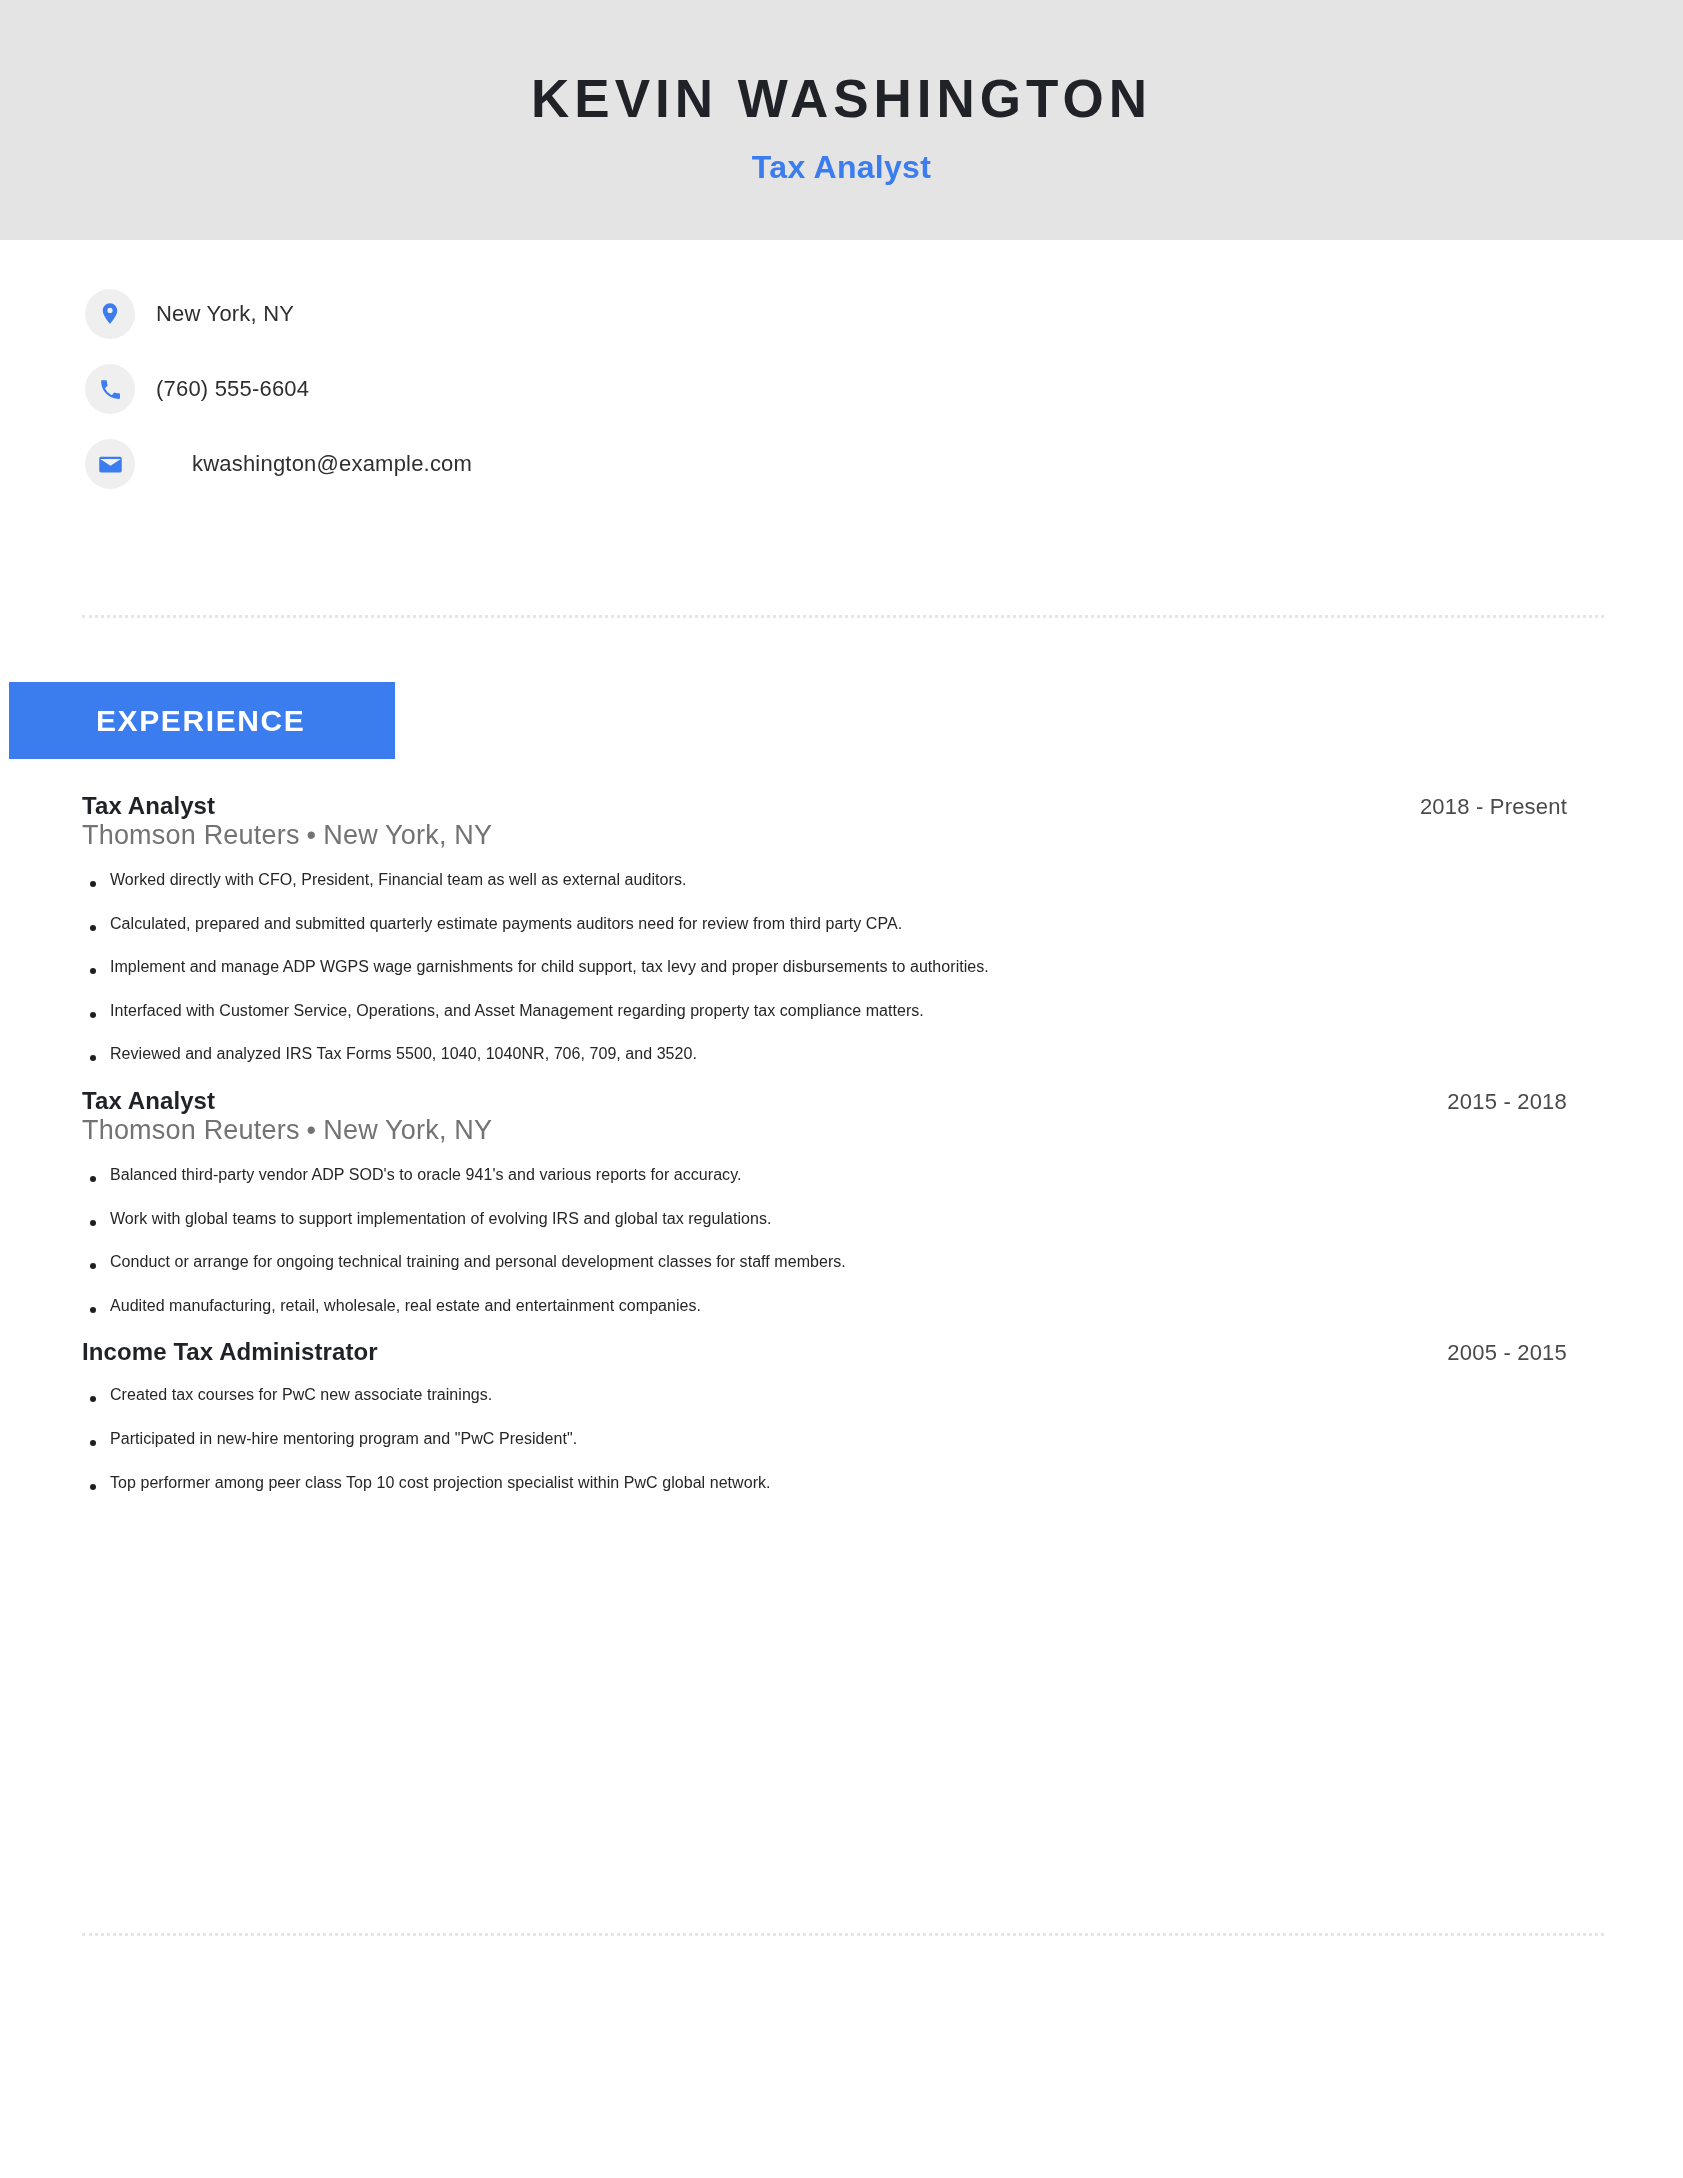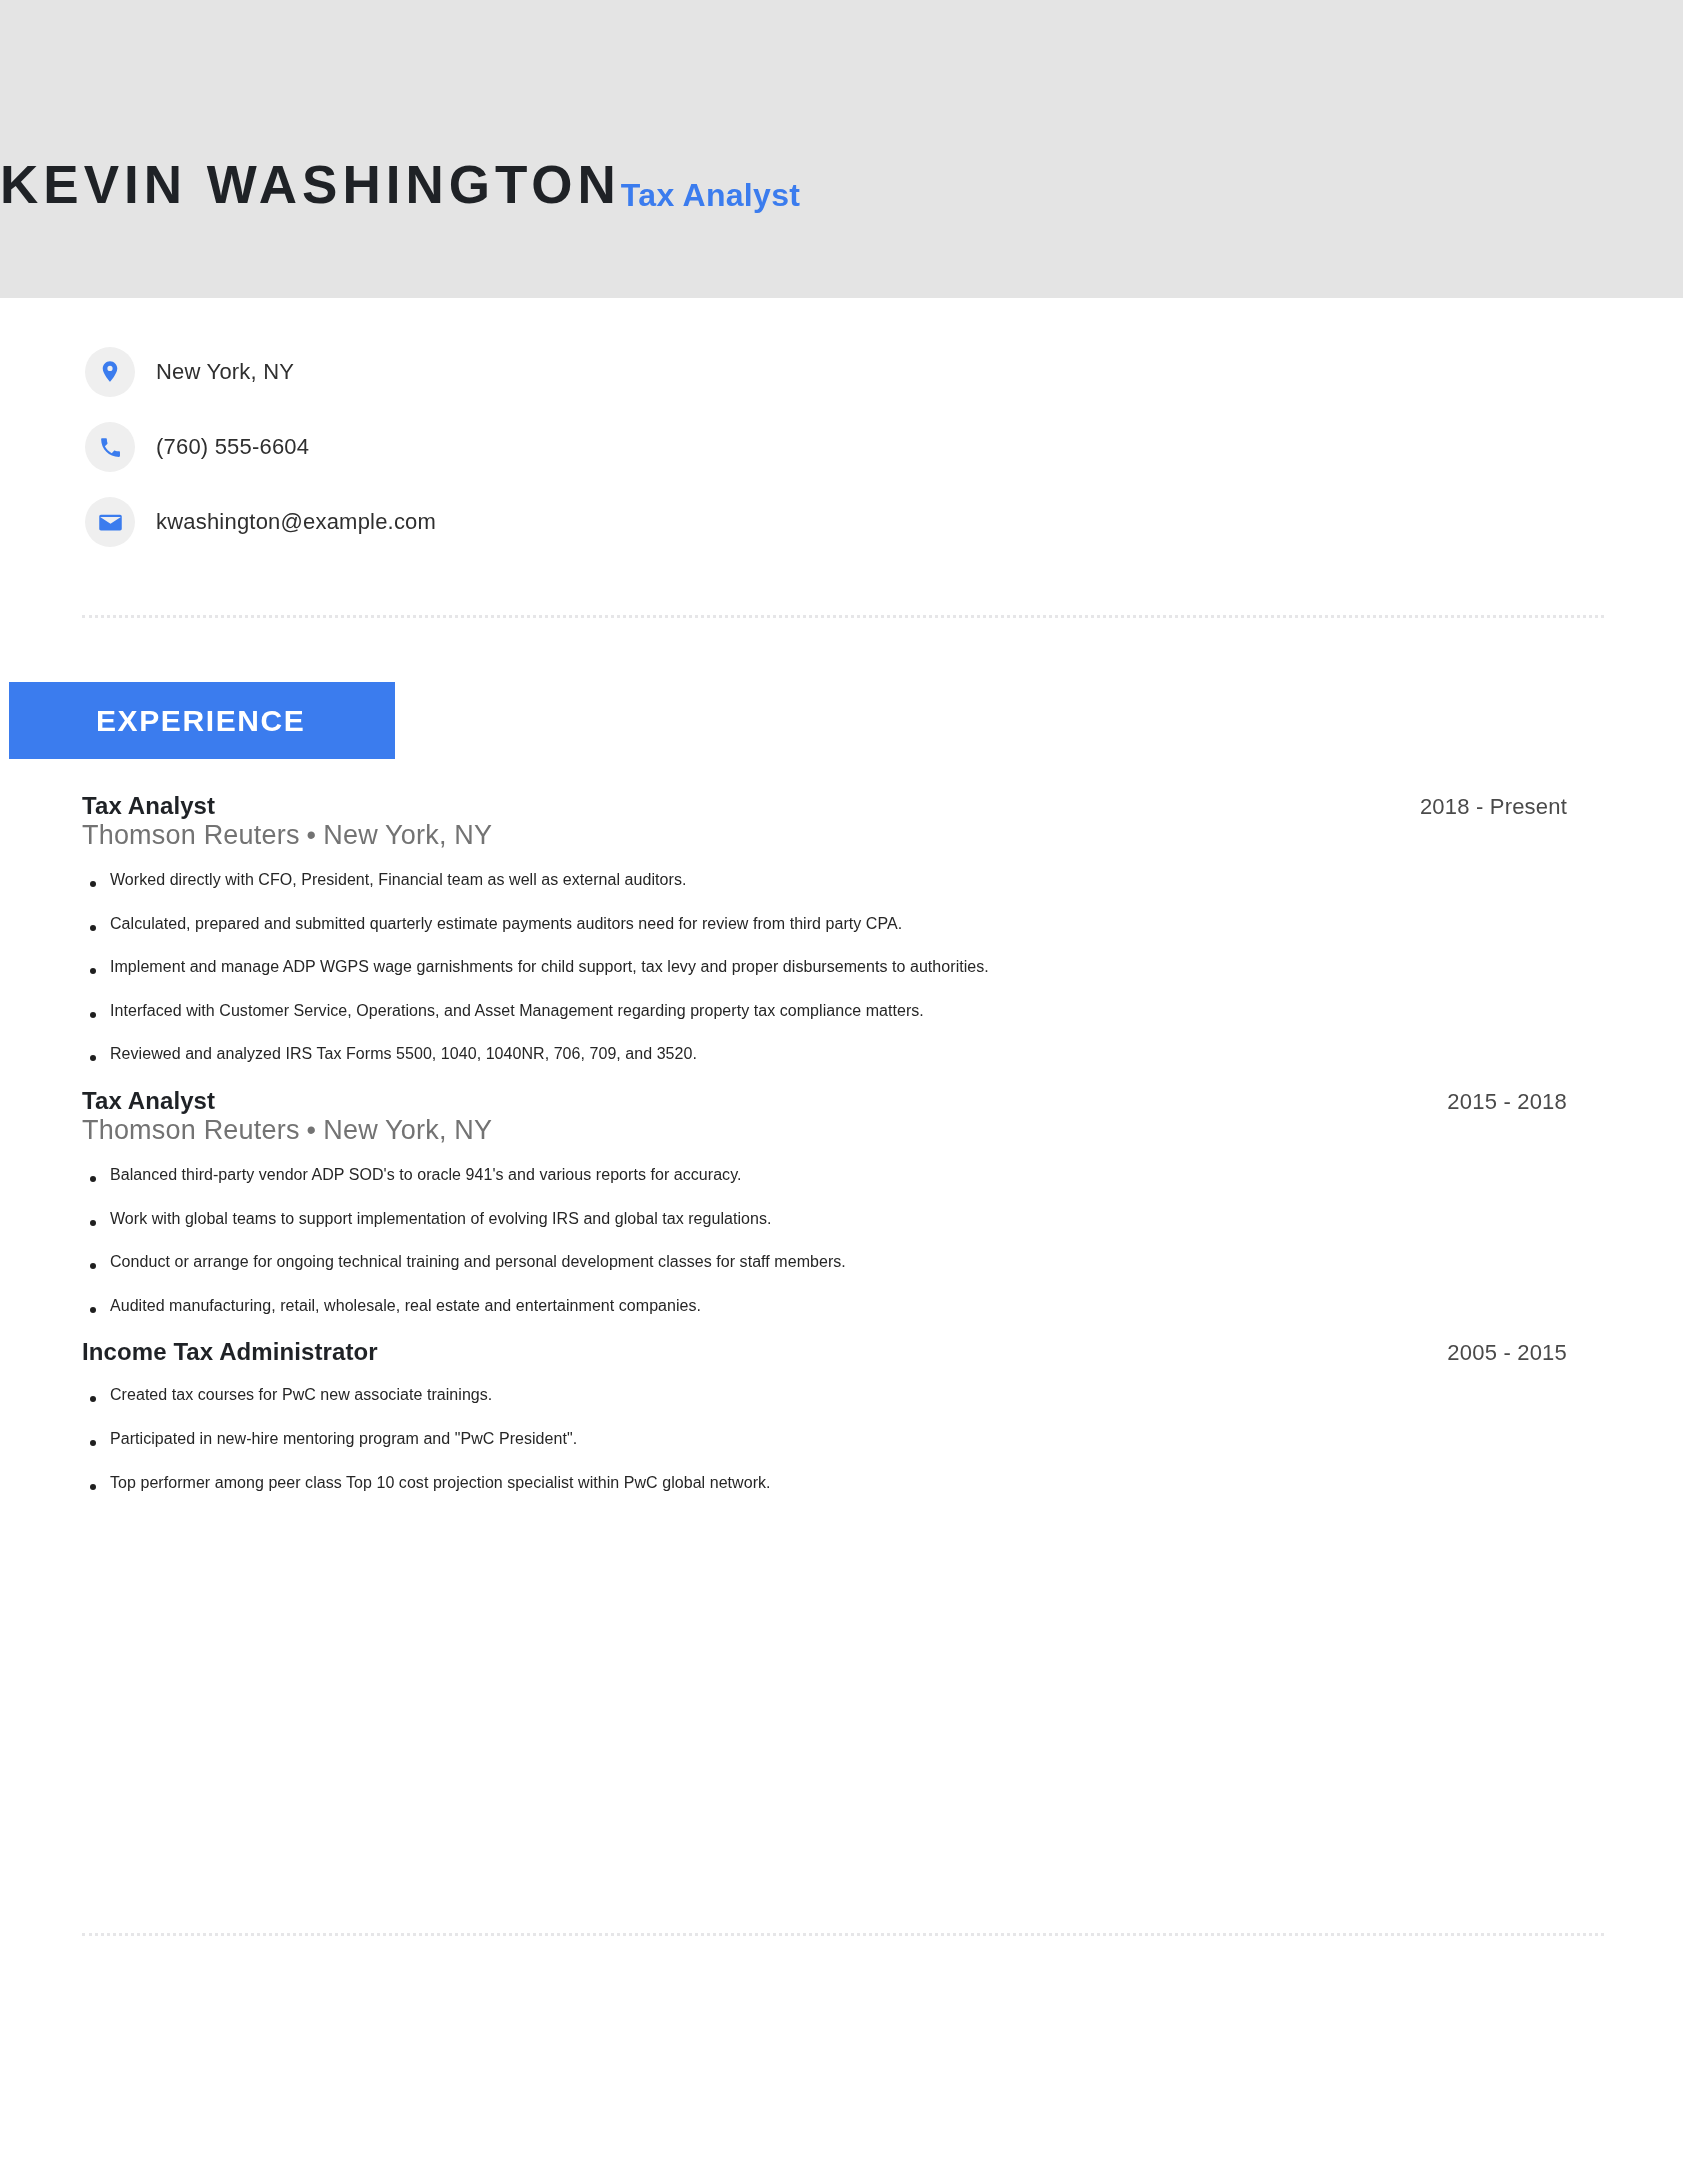--- a/index.html
+++ b/index.html
@@ -12,25 +12,25 @@
     height: 2178px;
     font-family: "Liberation Sans", "DejaVu Sans", sans-serif;
     color: #2b2b2b;
     overflow: hidden;
     position: relative;
   }
 
   
   .header-band {
     width: 100%;
-    height: 298px;
+    height: 240px;
     background: #e4e4e4;
     box-sizing: border-box;
     display: flex;
-    flex-direction: row;
+    flex-direction: column;
     align-items: center;
     justify-content: flex-start;
     padding-top: 71px;
   }
   .full-name {
     font-size: 53px;
     font-weight: 700;
     letter-spacing: 5px;
     color: #1f2226;
     line-height: 1.05;
@@ -51,21 +51,21 @@
   
   .contact-block {
     padding: 49px 0 0 85px;
   }
   .contact-row {
     display: flex;
     align-items: center;
     height: 50px;
     margin-bottom: 25px;
   }
-  .contact-row:last-child { margin-bottom: 0; }
+  .contact-row:last-child { margin-bottom: 0; gap: 36px; }
   .icon-circle {
     width: 50px;
     height: 50px;
     border-radius: 50%;
     background: #efefef;
     flex: 0 0 50px;
     display: flex;
     align-items: center;
     justify-content: center;
   }

